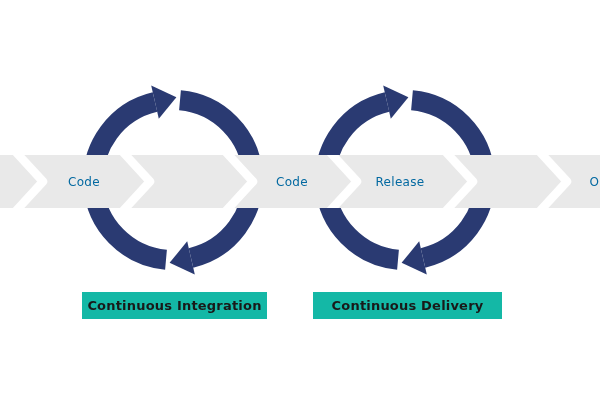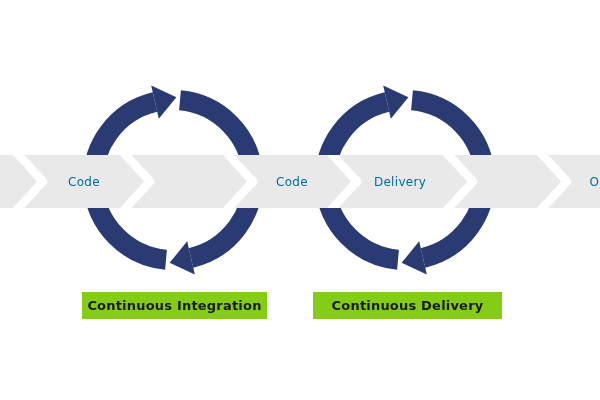--- a/index.html
+++ b/index.html
@@ -8,21 +8,21 @@
     overflow:hidden;font-family:"DejaVu Sans",sans-serif;
   }
   .layer{position:absolute;left:0;top:0;}
   .cycle-arc{fill:none;stroke-width:20;stroke-linecap:butt;}
   .stage-label{
     position:absolute;top:155px;height:53px;display:flex;align-items:center;
     transform:translateX(-50%);font-size:12px;font-weight:500;
     letter-spacing:0.3px;color:#0369a1;white-space:nowrap;
   }
   .badge{
-    position:absolute;top:292px;height:27px;background:#84cc16;
+    position:absolute;top:292px;height:27px;background:#14b8a6;
     display:flex;align-items:center;justify-content:center;
     font-size:13px;font-weight:700;letter-spacing:0.2px;
     color:#191919;white-space:nowrap;
   }
   .badge-ci{left:82px;width:185px;}
   .badge-cd{left:313px;width:189px;text-align:right;}
 </style>
 </head>
 <body>
 
@@ -57,21 +57,21 @@
         <polyline points="224,150 253,181.5 224,213"></polyline>
         <polyline points="328,150 357,181.5 328,213"></polyline>
         <polyline points="444,150 473,181.5 444,213"></polyline>
         <polyline points="538,150 567,181.5 538,213"></polyline>
       </g>
     </g>
   </svg>
 
   <div class="stage-label" style="left:84px">Code</div>
   <div class="stage-label" style="left:292px">Code</div>
-  <div class="stage-label" style="left:400px">Delivery</div>
+  <div class="stage-label" style="left:400px">Release</div>
   <div class="stage-label" style="left:615px">Operate</div>
 
   <div class="badge badge-ci">
     <span>Continuous Integration</span>
   </div>
   <div class="badge badge-cd">
     <span>Continuous Delivery</span>
   </div>
 
 </div>

